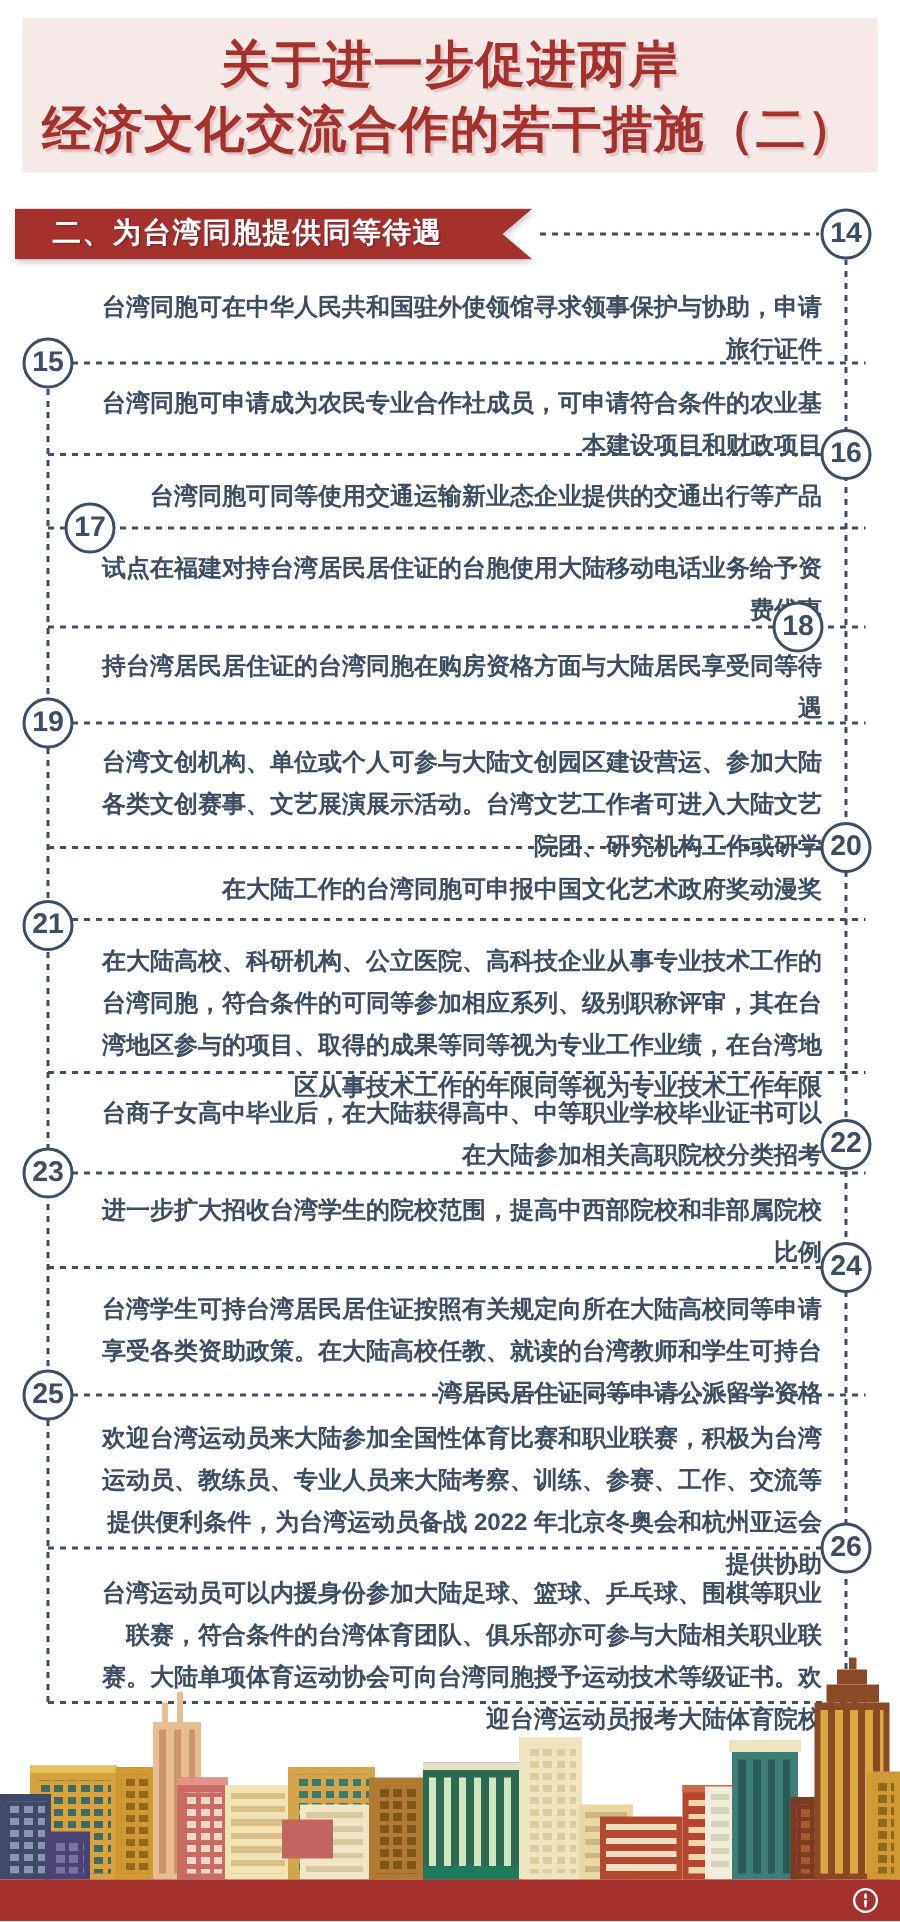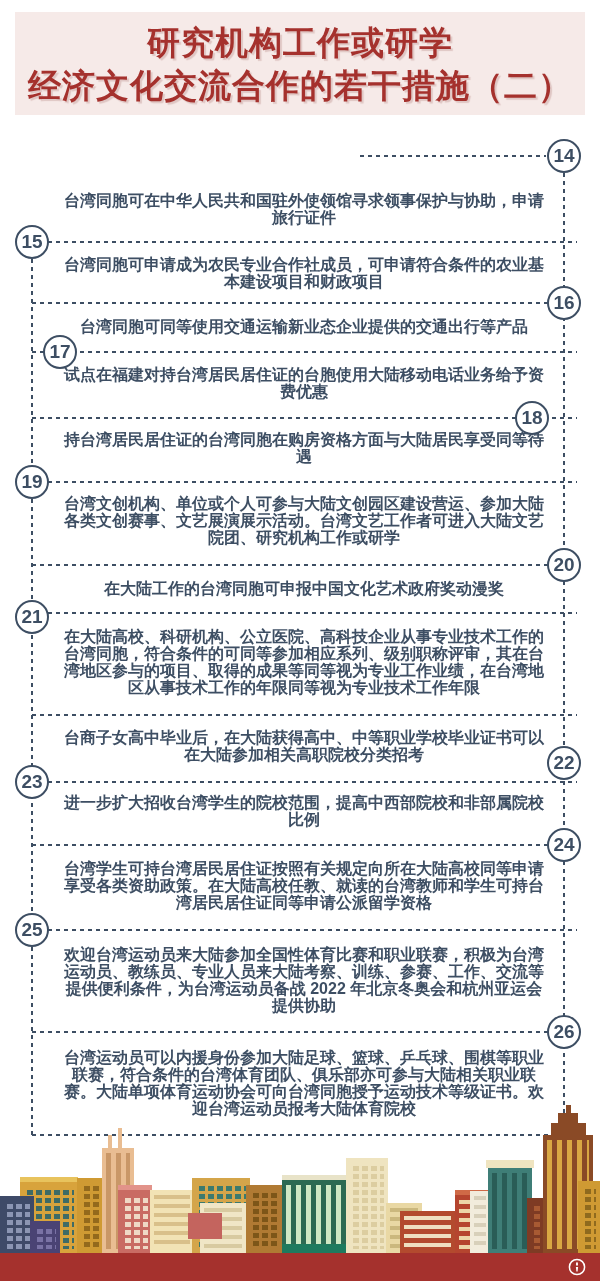--- a/index.html
+++ b/index.html
@@ -58,23 +58,23 @@
     position:absolute;width:34px;height:34px;box-sizing:border-box;
     border:2px solid #3d4e63;border-radius:50%;
     background:#ffffff;color:#3d4e63;
     font-size:19px;font-weight:700;
     display:flex;align-items:center;justify-content:center;
     z-index:3;
   }
   
   .measure-text{
     position:absolute;left:60px;width:488px;
-    color:#3d4e63;font-size:16px;font-weight:700;line-height:17px;
+    color:#3d4e63;font-size:16px;font-weight:700;line-height:28px;
     z-index:2;
-    text-align:center;
+    text-align:right;
   }
   
   #skyline{
     position:absolute;left:0;right:0;bottom:28px;height:150px;
   }
   .bld{position:absolute;bottom:0;box-sizing:border-box;}
   .bwin{position:absolute;left:4px;right:4px;top:5px;bottom:4px;}
   .bpart{position:absolute;}
   
   .footer{
@@ -86,24 +86,29 @@
     z-index:30;
   }
   .logo{display:inline-flex;align-items:center;}
 </style>
 </head>
 <body>
 
 <div class="canvas">
 
   <div class="header">
-    <div class="title-line">研究机构工作或研学</div>
+    <div class="title-line">关于进一步促进两岸</div>
     <div class="title-line">经济文化交流合作的若干措施（二）</div>
   </div>
 
+  <div class="banner-wrap">
+    <div class="banner">
+      <span>二、为台湾同胞提供同等待遇</span>
+    </div>
+  </div>
 
   <div class="hdash" style="left:360px;top:155px;width:186px;"></div>
 
   <div class="vdash" style="left:31px;top:259px;height:876px;"></div>
   <div class="vdash" style="left:563px;top:173px;height:962px;"></div>
 
   <div id="measures">
       <div class="hdash" style="left: 32px; top: 241px; width: 545px;"></div>
       <div class="hdash" style="left: 32px; top: 302px; width: 545px;"></div>
       <div class="hdash" style="left: 32px; top: 351px; width: 545px;"></div>

